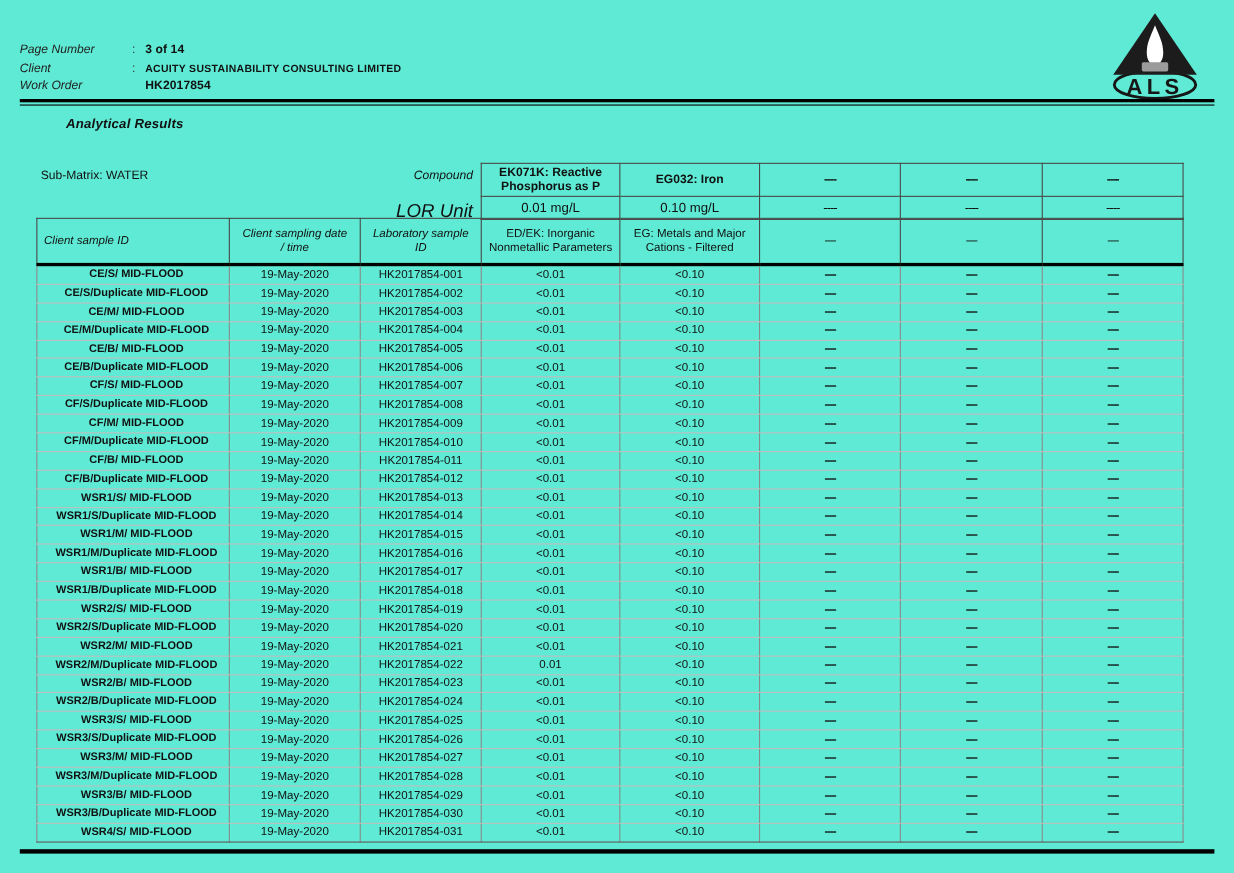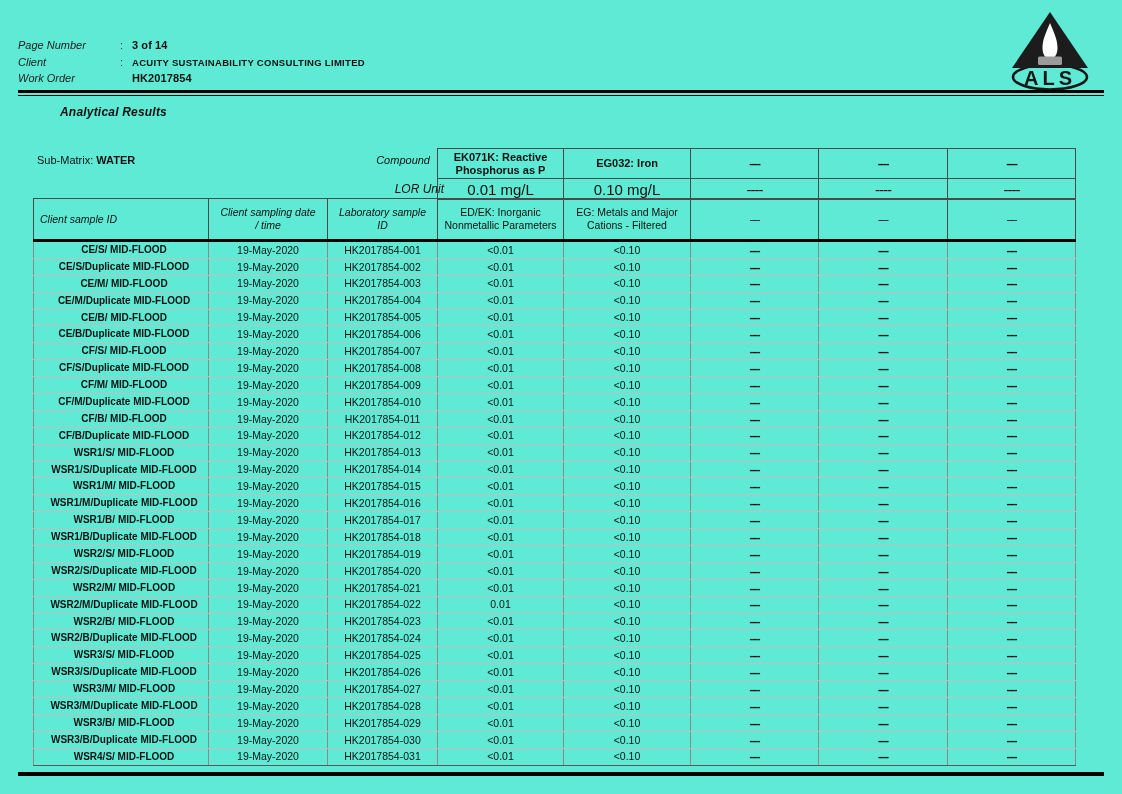--- a/index.html
+++ b/index.html
@@ -23,33 +23,33 @@
   .rule-double { position:absolute; left:18px; top:90px; width:1086px; height:2px;
     border-top:3px solid #000; border-bottom:1px solid #000; }
   .rule-bottom { position:absolute; left:18px; top:772px; width:1086px; height:4px; background:#000; }
 
   
   .section-title { position:absolute; left:60px; top:105px;
     font-size:12px; font-weight:bold; font-style:italic; letter-spacing:0.2px; }
 
   
   .submatrix { position:absolute; left:37px; top:154px; font-size:11px; }
-  .submatrix .bold { font-weight:bold; }
+  .submatrix .bold { font-weight:normal; }
   .compound-label { position:absolute; left:230px; top:154px; width:200px;
     text-align:right; font-style:italic; font-size:11px; }
-  .lor-label { position:absolute; left:244px; top:182px; width:200px;
-    text-align:right; font-style:italic; font-size:12px; }
+  .lor-label { position:absolute; left:230px; top:182px; width:200px;
+    text-align:right; font-style:italic; font-size:17px; }
 
   
   .cmp-table { position:absolute; left:437px; top:148px; width:638px;
     border-collapse:collapse; table-layout:fixed; }
   .cmp-table td { border:1px solid #4a4a4a; text-align:center; vertical-align:middle;
     white-space:pre-line; padding:0; overflow:hidden; }
   .cmp-name td { height:29px; font-weight:bold; font-size:11px; line-height:13px; }
-  .cmp-lor td { height:20px; font-weight:normal; font-size:15px; }
+  .cmp-lor td { height:20px; font-weight:normal; font-size:12px; }
 
   
   .results { position:absolute; left:33px; top:198px; width:1042px;
     border-collapse:collapse; table-layout:fixed; border:1px solid #5a5a5a; }
   .results th { border:1px solid #4a4a4a; border-bottom:3px solid #000;
     height:40px; font-weight:normal; font-style:italic; font-size:10.5px;
     line-height:13px; white-space:pre-line; vertical-align:middle; text-align:center;
     padding:0; overflow:hidden; }
   .results th.lft { text-align:left; padding-left:6px; }
   .results th.method { font-style:normal; }

